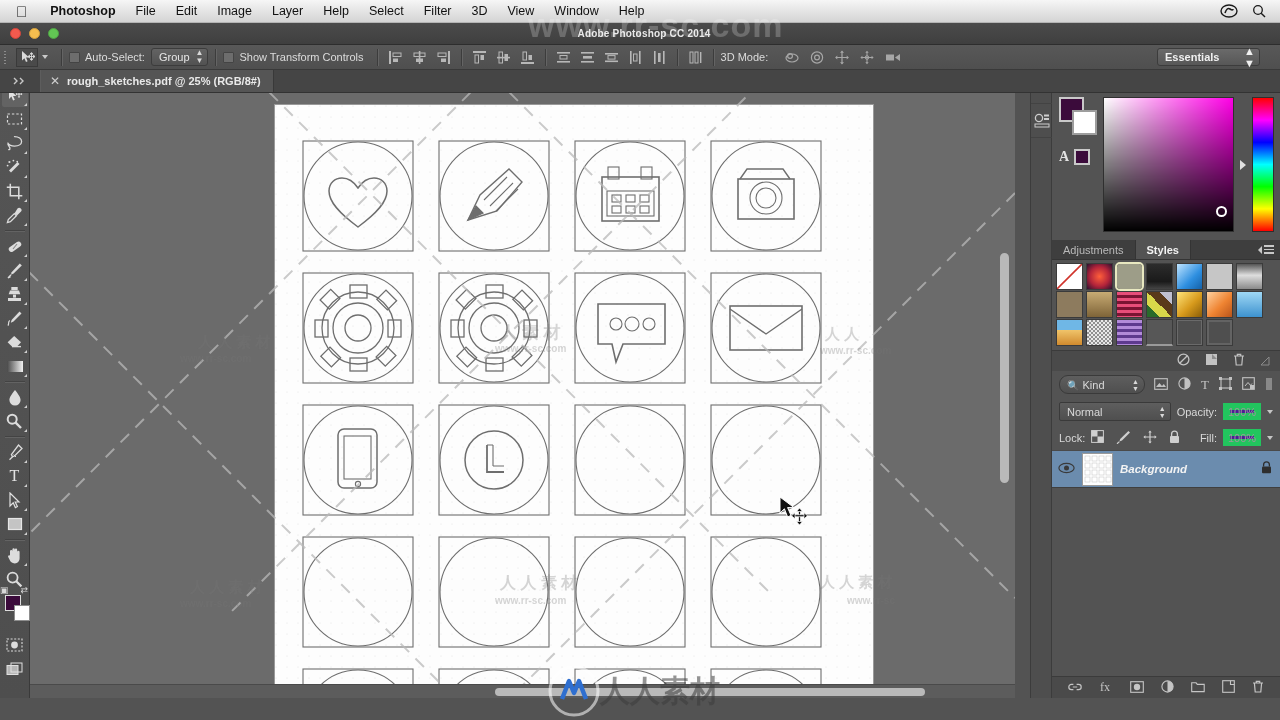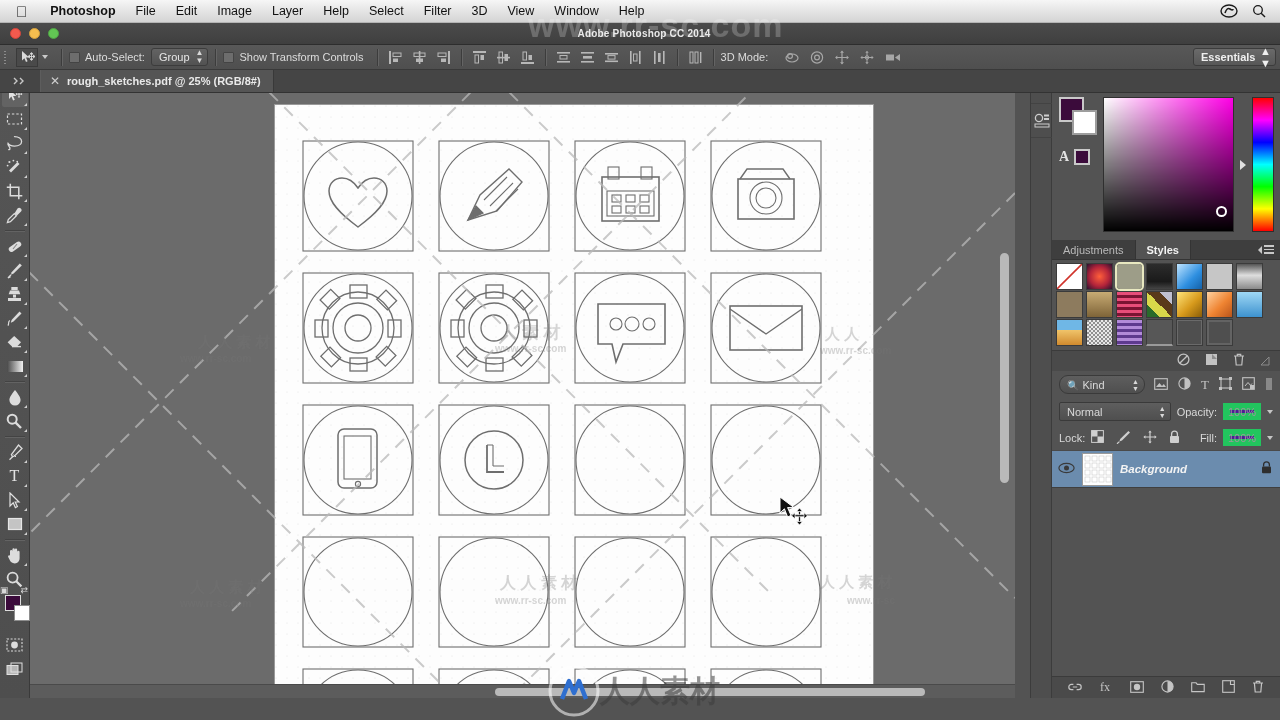--- a/index.html
+++ b/index.html
@@ -63,22 +63,22 @@
     display:inline-flex; align-items:center; justify-content:space-between;
     background: linear-gradient(180deg,#636363,#525252);
     border:1px solid #3c3c3c; border-radius:3px; color:#e6e6e6;
     font-size:11px; padding:1px 4px 1px 7px; height:18px; min-width:56px;
   }
   .sel .arrows { margin-left:6px; font-size:8px; line-height:8px; color:#d8d8d8; }
   .align-icons { display:flex; align-items:center; gap:9px; padding:0 3px; }
   .ai { width:15px; height:15px; opacity:.85; }
   .threed { display:flex; align-items:center; gap:10px; }
   .ws-select {
-    margin-left:auto; margin-right:4px;
-    width:83px; height:18px; display:flex; align-items:center; justify-content:space-between;
+    margin-left:auto; margin-right:20px;
+    width:103px; height:18px; display:flex; align-items:center; justify-content:space-between;
     background:linear-gradient(180deg,#6a6a6a,#575757); border:1px solid #3c3c3c; border-radius:3px;
     padding:0 4px 0 7px; font-size:11px; font-weight:bold; color:#f0f0f0;
   }
 
   
   .tabbar {
     position: absolute; top: 70px; left: 0; width: 1280px; height: 23px;
     background: #454545; border-bottom: 1px solid #333; z-index: 28;
     display:flex; align-items:flex-end;
   }

